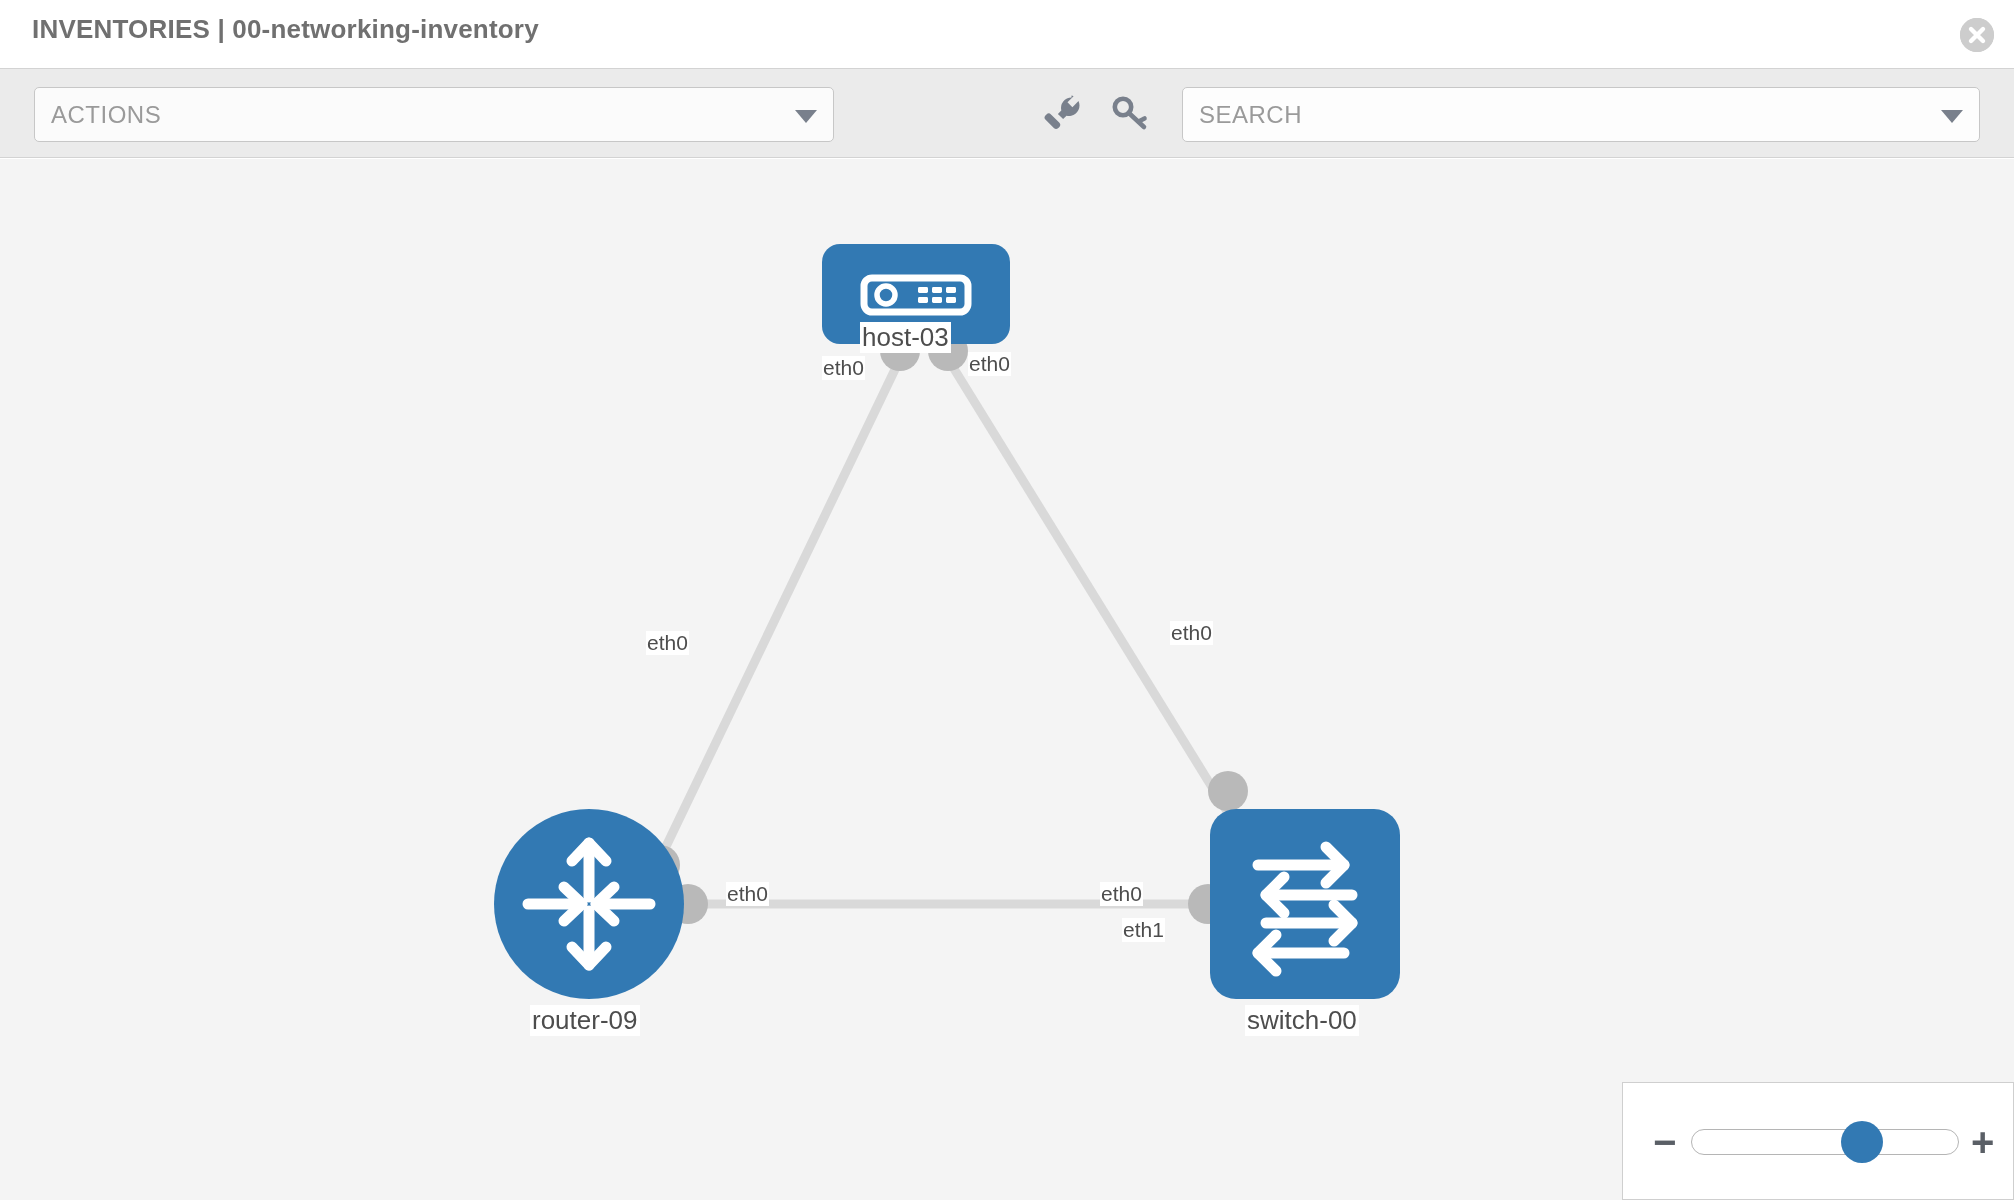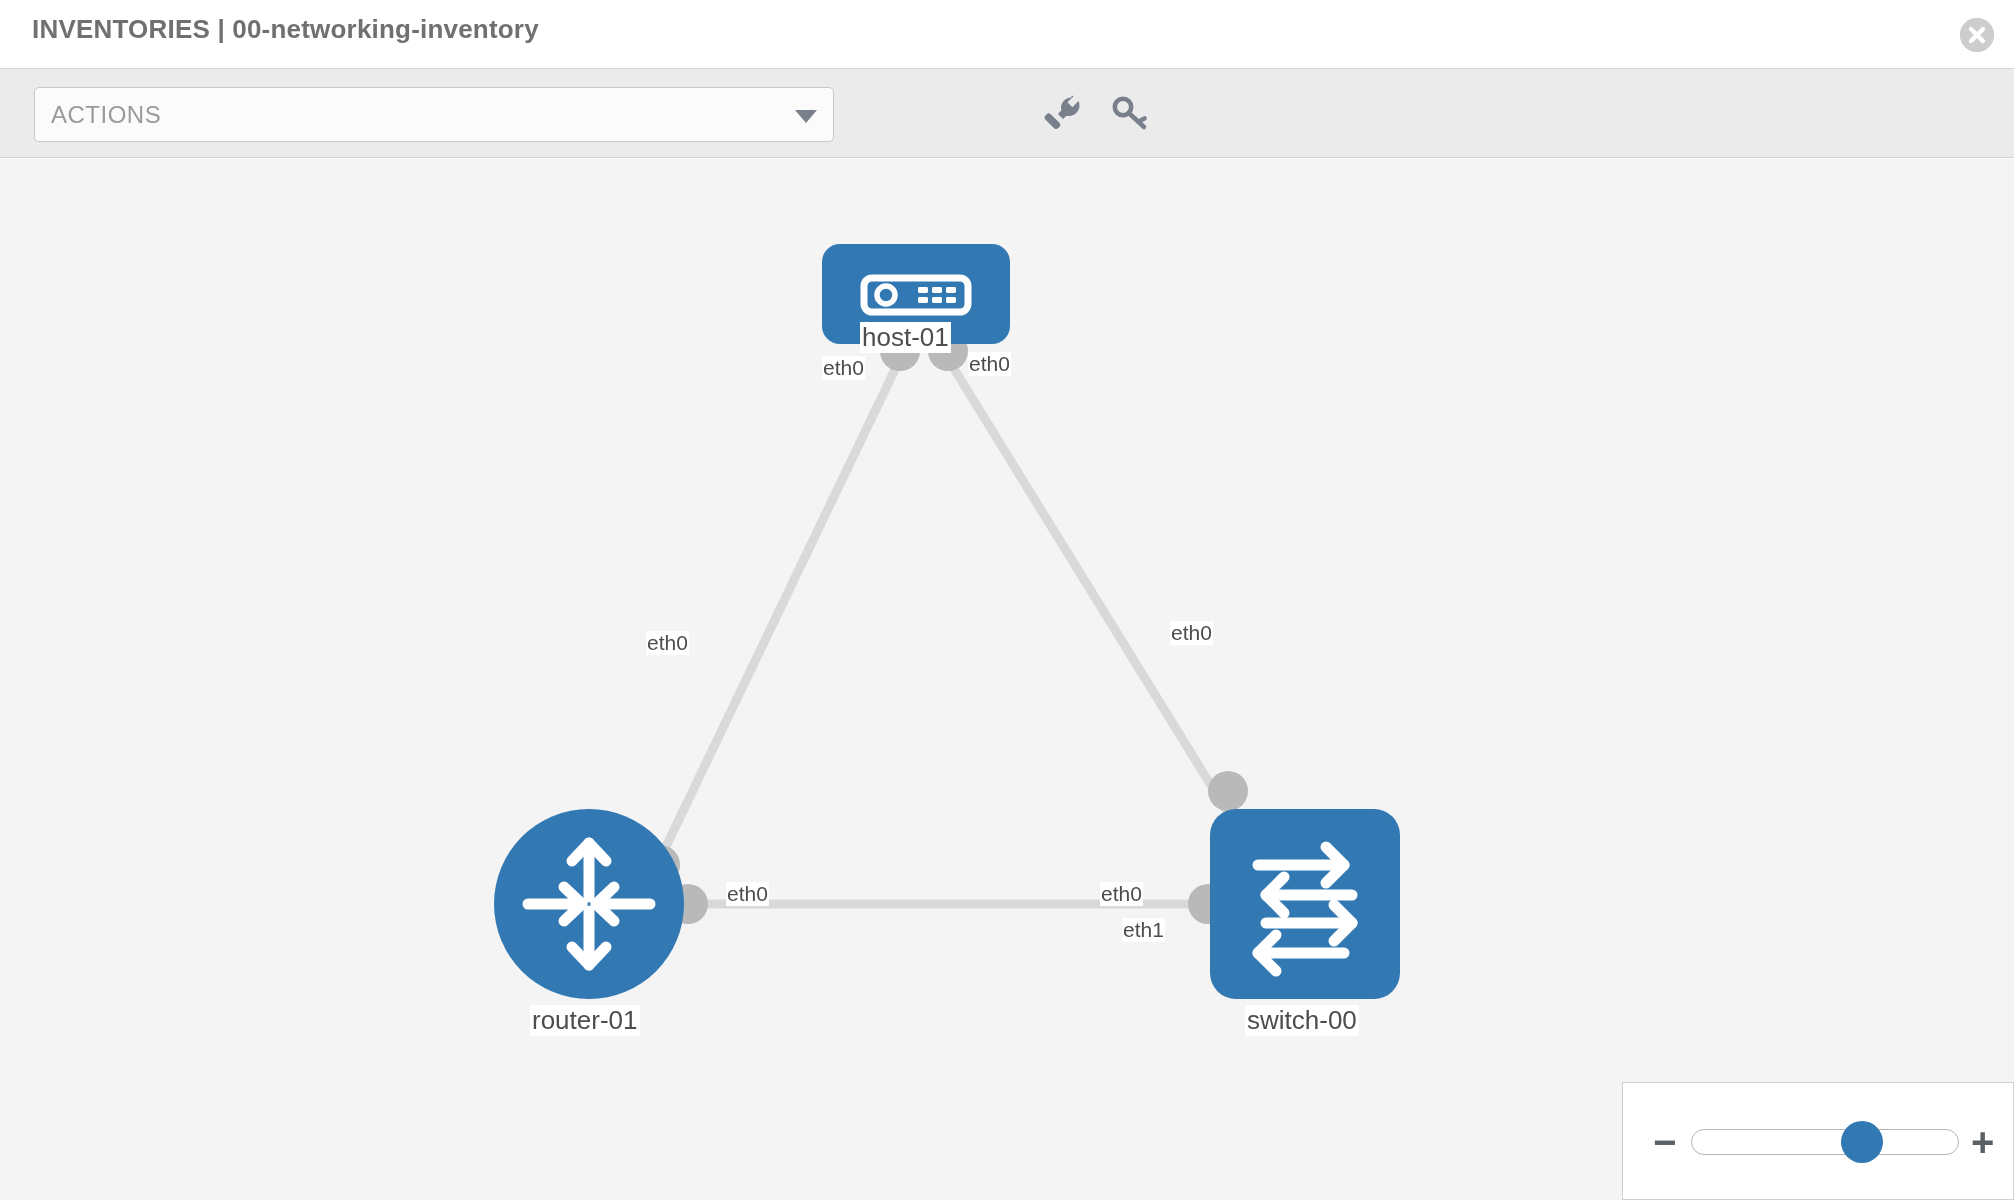--- a/index.html
+++ b/index.html
@@ -219,20 +219,24 @@
     <div class="tool-icon key">
       <svg width="48" height="48" viewBox="0 0 48 48" aria-hidden="true">
         <g fill="none" stroke="#79808c" stroke-width="4.6" stroke-linecap="round">
           <circle cx="17" cy="18" r="8.2"></circle>
           <path d="M22.6 23.8 L38 38"></path>
           <path d="M32.5 32.5 L38.5 29.5"></path>
         </g>
       </svg>
     </div>
 
+    <div class="search-select">
+      <span class="search-label">SEARCH</span>
+      <span class="caret"></span>
+    </div>
   </div>
 
   <div class="canvas">
 
     <svg class="links" viewBox="0 0 2014 1041">
 
       <line x1="900" y1="200" x2="660" y2="700" stroke="#d9d9d9" stroke-width="9"></line>
 
       <line x1="948" y1="200" x2="1244" y2="680" stroke="#d9d9d9" stroke-width="9"></line>
 
@@ -254,39 +258,39 @@
           <g fill="#ffffff">
             <rect x="96" y="43" width="10" height="6" rx="1.4"></rect>
             <rect x="110" y="43" width="10" height="6" rx="1.4"></rect>
             <rect x="124" y="43" width="10" height="6" rx="1.4"></rect>
             <rect x="96" y="53" width="10" height="6" rx="1.4"></rect>
             <rect x="110" y="53" width="10" height="6" rx="1.4"></rect>
             <rect x="124" y="53" width="10" height="6" rx="1.4"></rect>
           </g>
         </svg>
       </div>
-      <div class="node-label">host-01</div>
+      <div class="node-label">host-03</div>
     </div>
 
     <div class="node" id="node-router">
       <div class="node-shape">
         <svg width="190" height="190" viewBox="0 0 190 190" aria-hidden="true">
           <g stroke="#ffffff" stroke-width="11" stroke-linecap="round" stroke-linejoin="round" fill="none">
             <path d="M95 34 L95 88"></path>
               <path d="M78 52 L95 34 L112 52"></path>
             <path d="M95 156 L95 102"></path>
               <path d="M78 138 L95 156 L112 138"></path>
             <path d="M34 95 L88 95"></path>
               <path d="M70 78 L88 95 L70 112"></path>
             <path d="M156 95 L102 95"></path>
               <path d="M120 78 L102 95 L120 112"></path>
           </g>
         </svg>
       </div>
-      <div class="node-label">router-01</div>
+      <div class="node-label">router-09</div>
     </div>
 
     <div class="node" id="node-switch">
       <div class="node-shape">
         <svg width="190" height="190" viewBox="0 0 190 190" aria-hidden="true">
           <g stroke="#ffffff" stroke-width="11" stroke-linecap="round" stroke-linejoin="round" fill="none">
             <path d="M48 56 L134 56"></path>
               <path d="M116 38 L134 56 L116 74"></path>
             <path d="M142 86 L56 86"></path>
               <path d="M74 68 L56 86 L74 104"></path>

